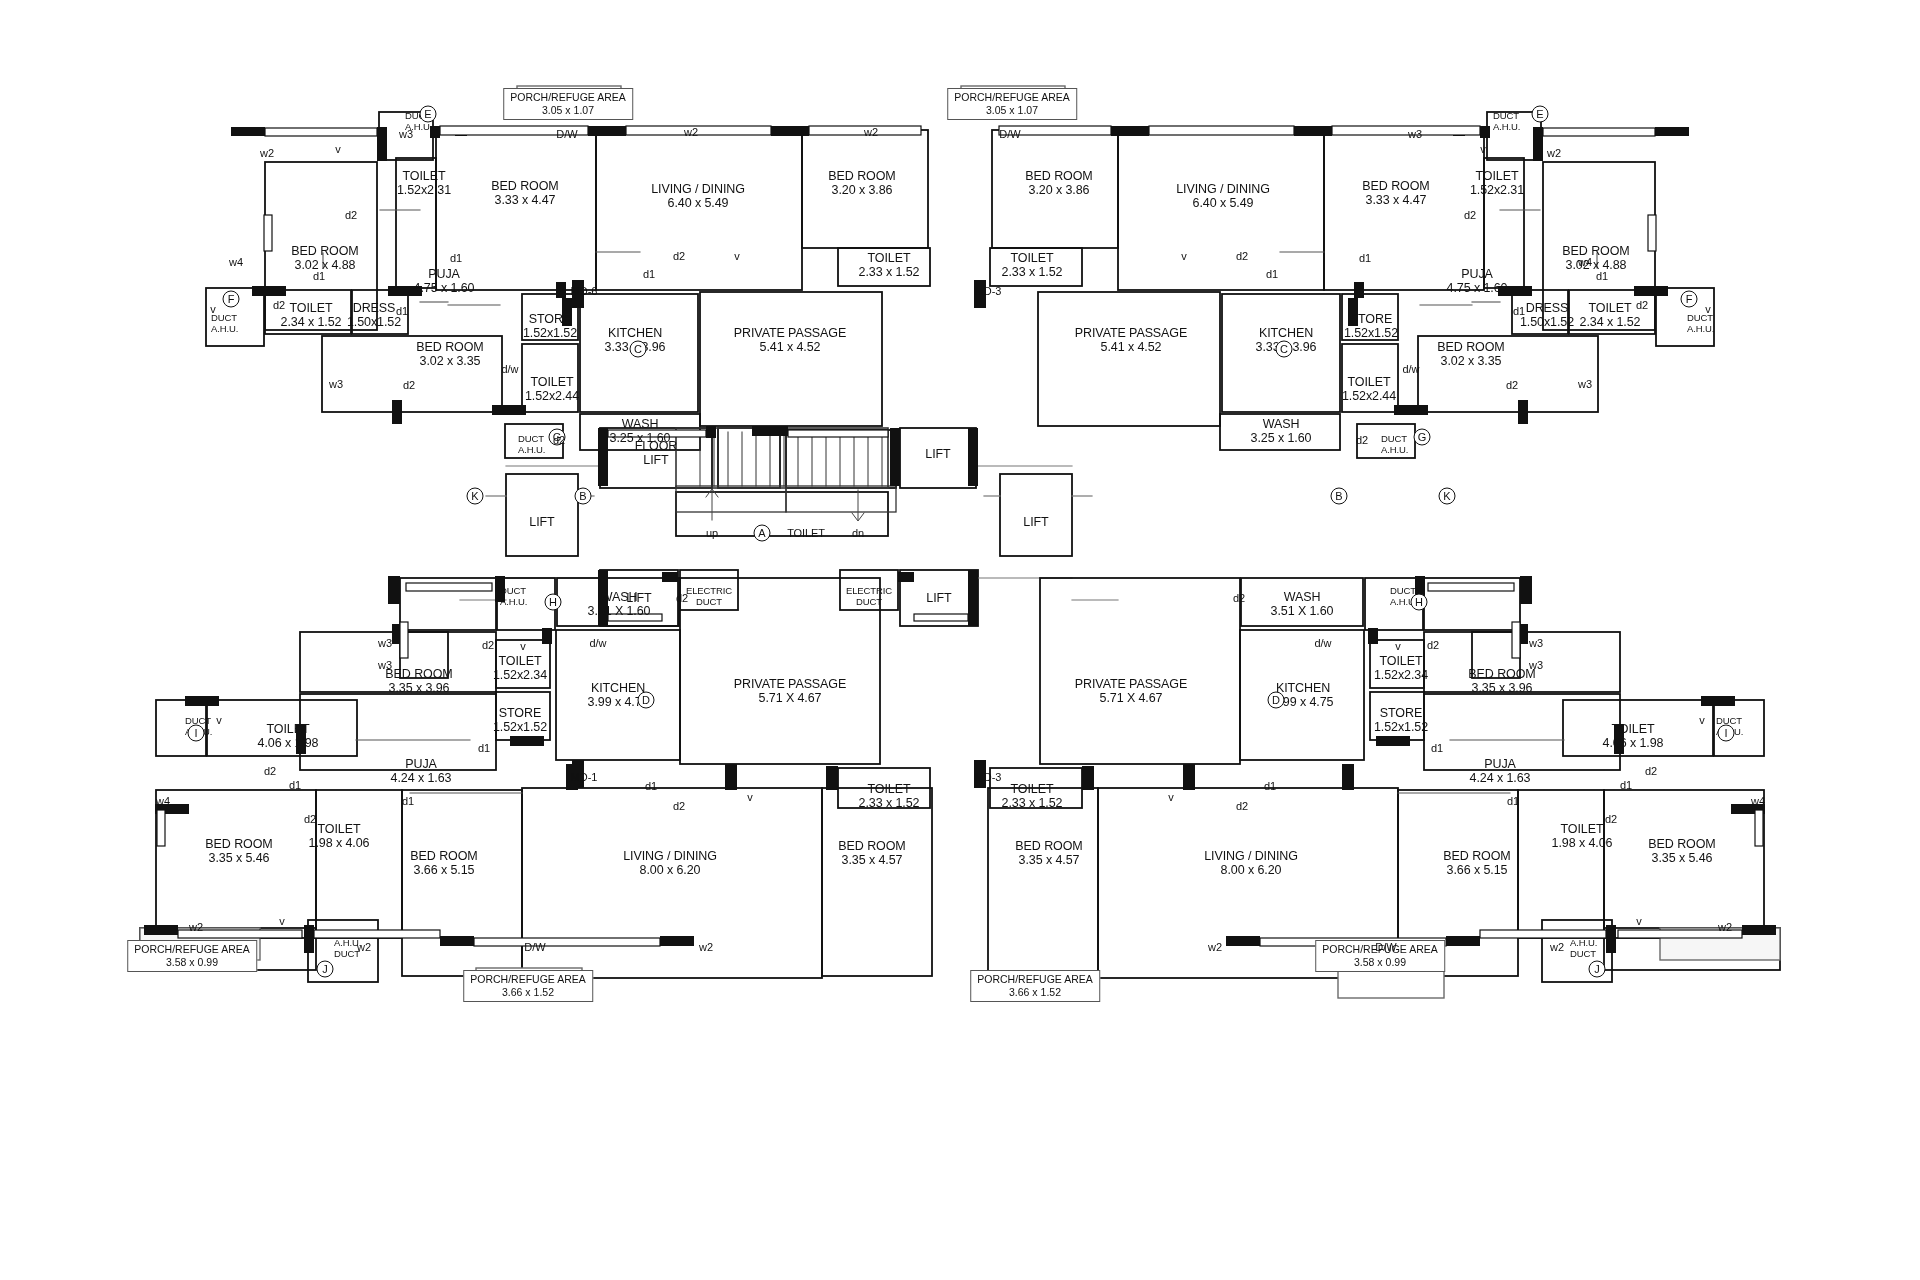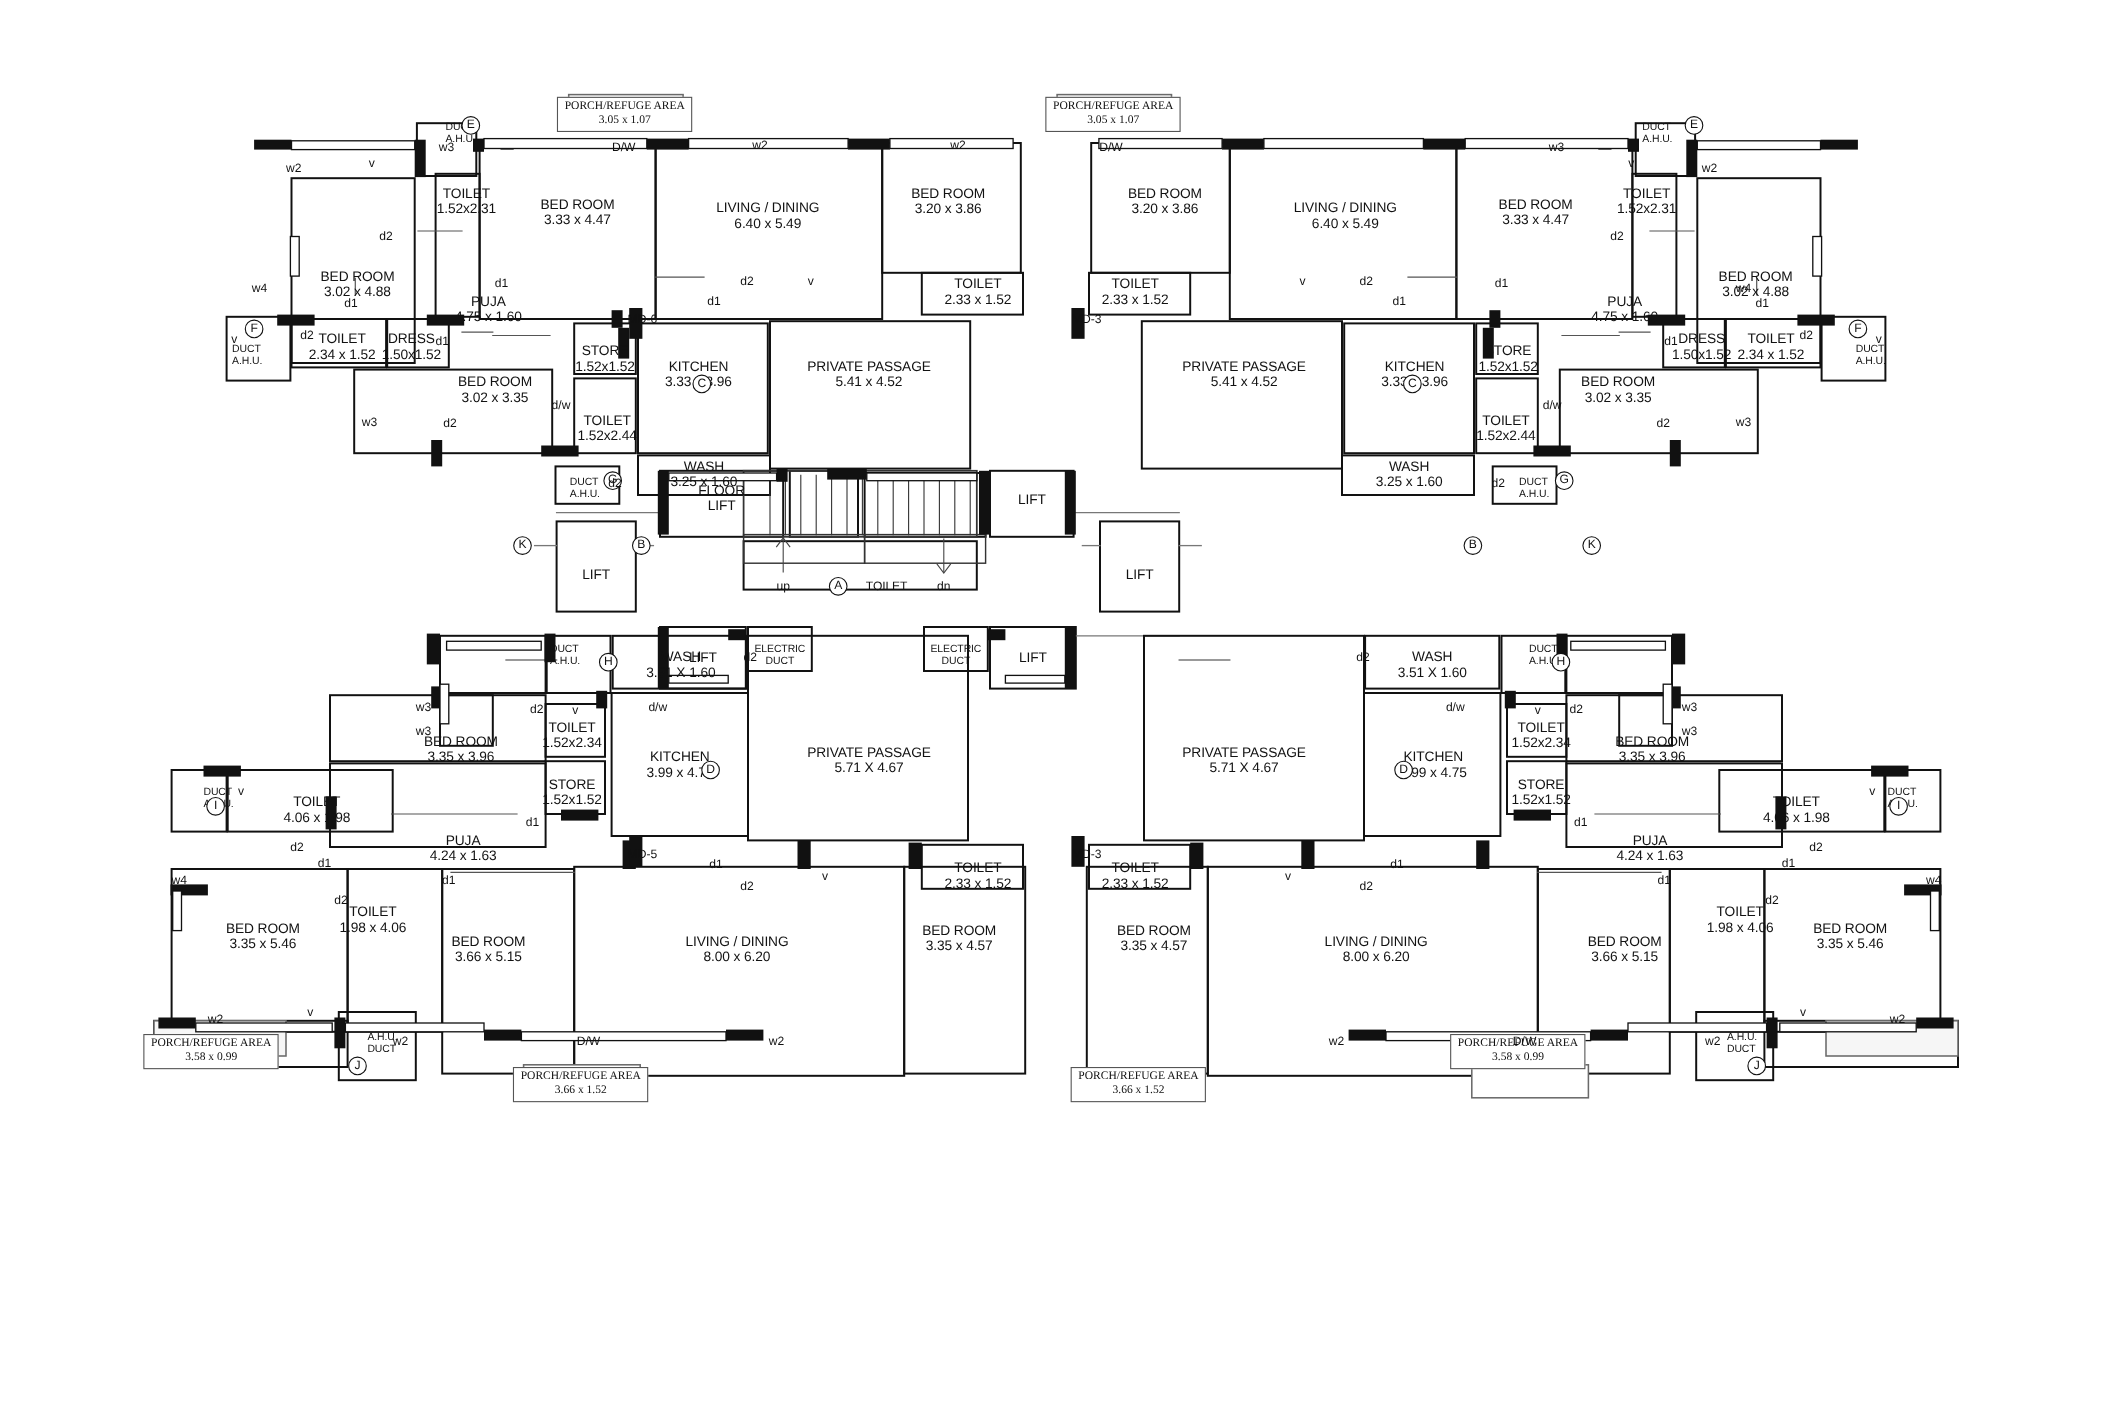--- a/index.html
+++ b/index.html
@@ -82,21 +82,21 @@
     position:absolute; width:17px; height:17px; border:1.3px solid #111; border-radius:50%;
     font-size:11px; line-height:14.5px; text-align:center; color:#111;
     font-family:"Liberation Sans", sans-serif; background:#fff;
     transform:translate(-50%,-50%);
   }
 
   
   .boxlabel {
     position:absolute; border:1px solid #555; background:#fff; text-align:center;
     font-size:10.5px; line-height:12.5px; color:#111; padding:2px 6px 3px;
-    font-family:Liberation Serif, serif; white-space:nowrap;
+    font-family:Liberation Sans, sans-serif; white-space:nowrap;
     transform:translateX(-50%);
   }
 </style>
 </head>
 <body>
 
 <div id="title-block">
   <div id="title-rule-h"></div>
   <div id="title-rule-v"></div>
   <div id="tower-bar">T O W E R  -  A</div>
@@ -749,21 +749,21 @@
     <div class="circ" style="left: 1276px; top: 700px;">D</div>
     <div class="boxlabel" style="left: 568px; top: 88px;"><span>PORCH/REFUGE AREA</span><br><span>3.05 x 1.07</span></div>
     <div class="boxlabel" style="left: 1012px; top: 88px;"><span>PORCH/REFUGE AREA</span><br><span>3.05 x 1.07</span></div>
     <div class="boxlabel" style="left: 528px; top: 970px;"><span>PORCH/REFUGE AREA</span><br><span>3.66 x 1.52</span></div>
     <div class="boxlabel" style="left: 1035px; top: 970px;"><span>PORCH/REFUGE AREA</span><br><span>3.66 x 1.52</span></div>
     <div class="boxlabel" style="left: 192px; top: 940px;"><span>PORCH/REFUGE AREA</span><br><span>3.58 x 0.99</span></div>
     <div class="boxlabel" style="left: 1380px; top: 940px;"><span>PORCH/REFUGE AREA</span><br><span>3.58 x 0.99</span></div>
     <div class="tag" style="left: 584px; top: 285px;">MD-6</div>
     <div class="tag" style="left: 988px; top: 285px;">MD-3</div>
     <div class="tag" style="left: 988px; top: 771px;">MD-3</div>
-    <div class="tag" style="left: 584px; top: 771px;">MD-5</div>
+    <div class="tag" style="left: 584px; top: 771px;">MD-1</div>
     <div class="tag" style="left: 267px; top: 147px;">w2</div>
     <div class="tag" style="left: 406px; top: 128px;">w3</div>
     <div class="tag" style="left: 567px; top: 128px;">D/W</div>
     <div class="tag" style="left: 691px; top: 126px;">w2</div>
     <div class="tag" style="left: 338px; top: 143px;">v</div>
     <div class="tag" style="left: 351px; top: 209px;">d2</div>
     <div class="tag" style="left: 236px; top: 256px;">w4</div>
     <div class="tag" style="left: 456px; top: 252px;">d1</div>
     <div class="tag" style="left: 649px; top: 268px;">d1</div>
     <div class="tag" style="left: 679px; top: 250px;">d2</div>

